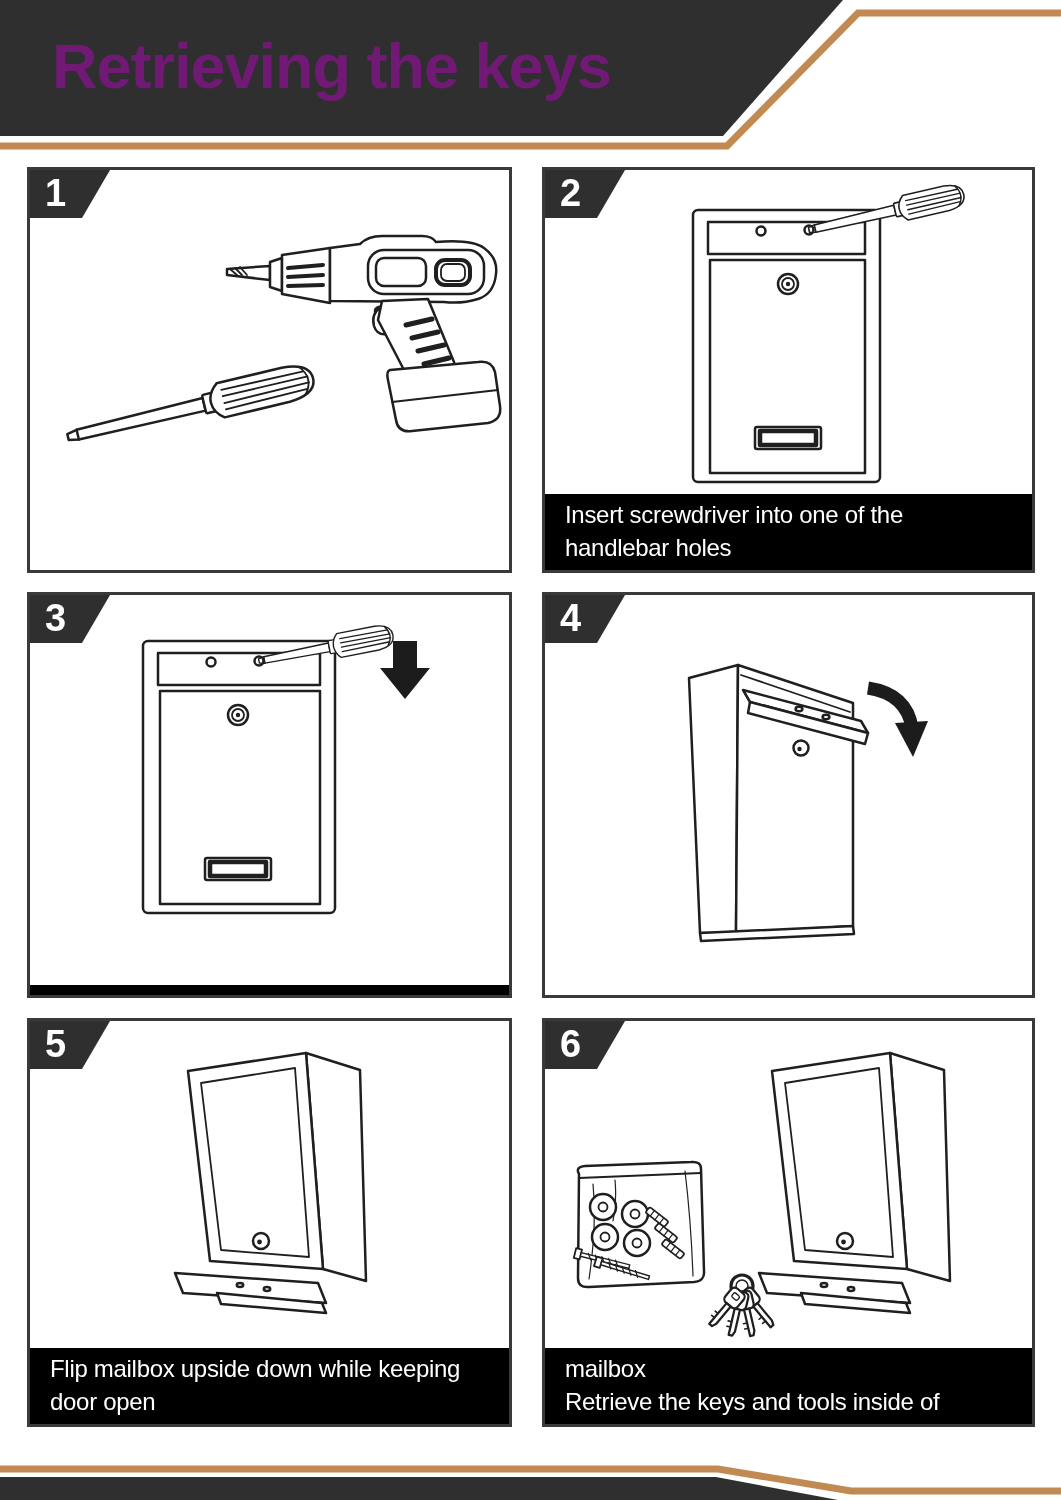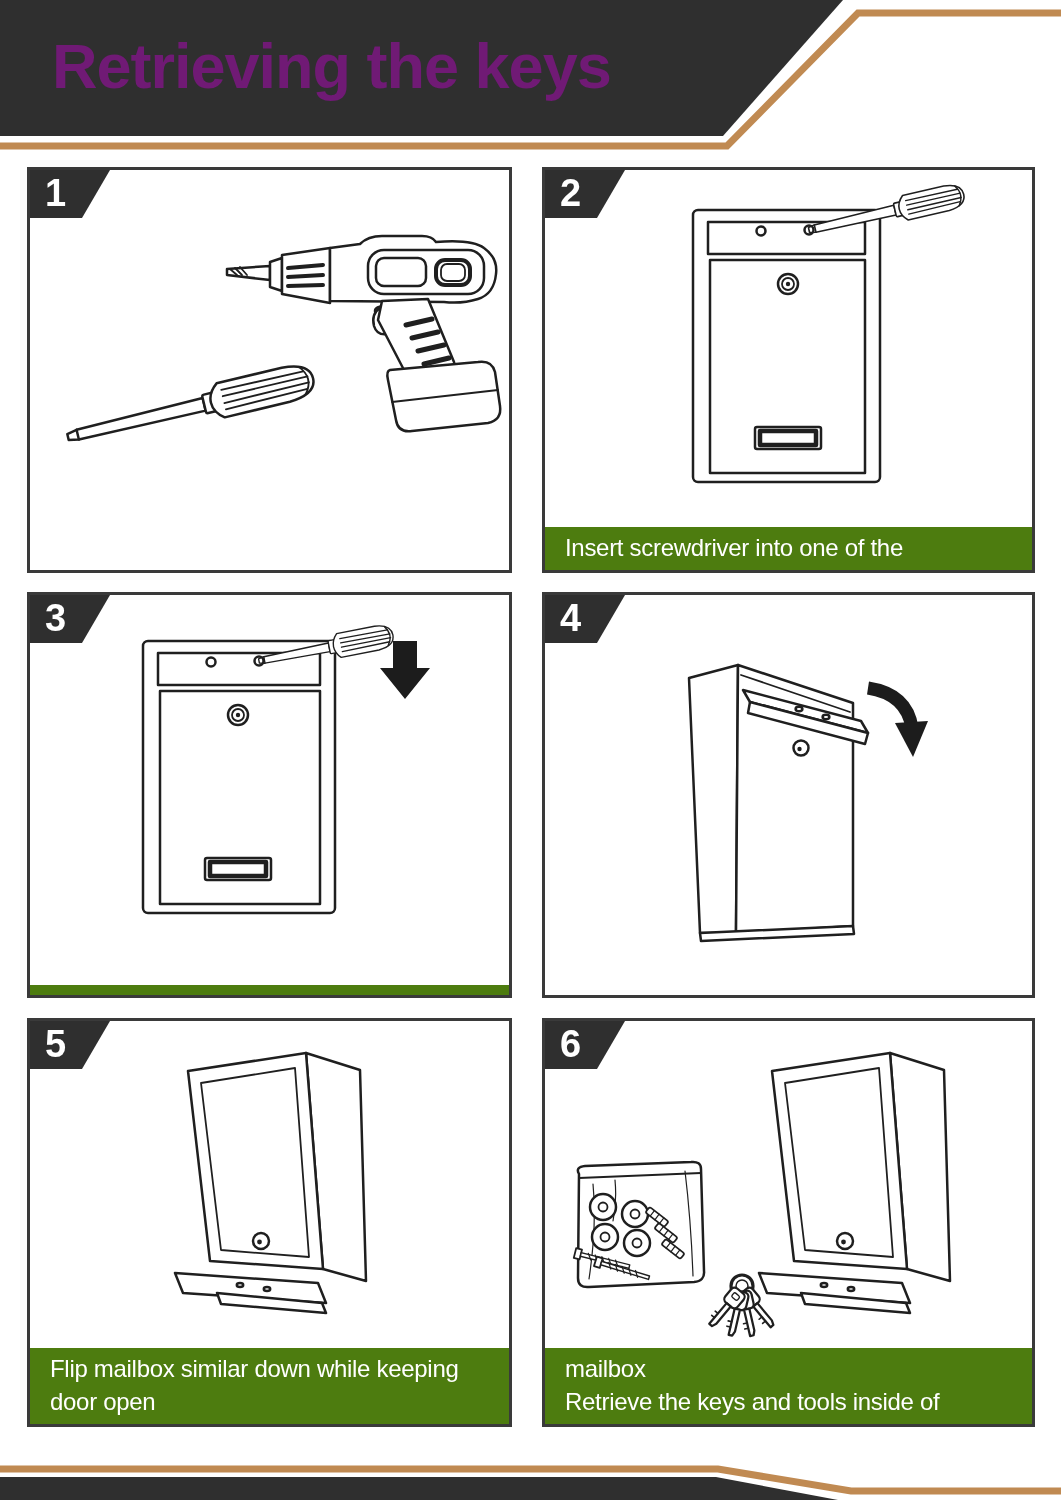--- a/index.html
+++ b/index.html
@@ -24,21 +24,21 @@
   .p6{left:542px;top:1018px;width:493px;height:409px;}
   .badge{
     position:absolute;left:0;top:0;width:80px;height:48px;background:#2f2f2f;
     clip-path:polygon(0 0,100% 0,65% 100%,0 100%);z-index:3;
   }
   .badge span{
     display:block;padding-left:15px;line-height:47px;font-size:38px;font-weight:bold;color:#ffffff;
   }
   .art{position:absolute;left:0;top:0;z-index:1;}
   .caption{
-    position:absolute;left:0;right:0;bottom:0;background:#4d7c0f;color:#ffffff;
+    position:absolute;left:0;right:0;bottom:0;background:#000000;color:#ffffff;
     padding:4px 8px 6px 20px;z-index:2;
   }
   .caption .cl{font-size:24px;line-height:33px;letter-spacing:-0.3px;white-space:nowrap;}
 </style>
 </head>
 <body>
 
 <svg class="hdr-svg" width="1061" height="160" viewBox="0 0 1061 160">
   <polygon points="0,0 843,0 723,136 0,136" fill="#2f2f2f"></polygon>
   <path d="M0,146 L727,146 L858,13 L1061,13" fill="none" stroke="#c08a52" stroke-width="7"></path>
@@ -109,20 +109,21 @@
         <rect x="140" y="-11" width="17" height="22" rx="2"></rect>
         <path d="M157,-20 L224,-20 Q252,-18 252,0 Q252,18 224,20 L157,20 Q147,11 147,0 Q147,-11 157,-20 Z"></path>
         <path d="M160,-11 L244,-10 M160,-3.5 L247,-3 M160,4 L247,4 M160,11 L244,10" fill="none" stroke-width="2.2"></path>
         <path d="M241,-16 Q253,0 241,16" fill="none" stroke-width="2.2"></path>
       </g>
       <circle cx="264" cy="60" r="4.5" fill="none"></circle>
     </g>
   </svg>
   <div class="caption">
     <div class="cl">Insert screwdriver into one of the</div>
+    <div class="cl">handlebar holes</div>
   </div>
 </div>
 
 <div class="panel p3">
   <div class="badge">
       <span>3</span>
     </div>
   <svg class="art" width="479" height="331" viewBox="0 0 479 331">
     <g stroke="#1f1f1f" stroke-width="2.5" fill="#ffffff" stroke-linejoin="round" stroke-linecap="round">
       <rect x="113" y="46" width="192" height="272" rx="5"></rect>
@@ -197,21 +198,21 @@
       <circle cx="231" cy="220" r="8"></circle>
       <circle cx="229.5" cy="221" r="2.4" fill="#1f1f1f" stroke="none"></circle>
 
       <polygon points="145,252 288,262 296,282 153,272"></polygon>
       <ellipse cx="210" cy="264" rx="3.2" ry="2"></ellipse>
       <ellipse cx="237" cy="268" rx="3.2" ry="2"></ellipse>
       <polygon points="187,272 292,282 296,292 191,283"></polygon>
     </g>
   </svg>
   <div class="caption">
-    <div class="cl">Flip mailbox similar down while keeping</div>
+    <div class="cl">Flip mailbox upside down while keeping</div>
     <div class="cl">door open</div>
   </div>
 </div>
 
 <div class="panel p6">
   <div class="badge">
       <span>6</span>
     </div>
   <svg class="art" width="487" height="334" viewBox="0 0 487 334">
     <g stroke="#1f1f1f" stroke-width="2.5" fill="#ffffff" stroke-linejoin="round" stroke-linecap="round">

